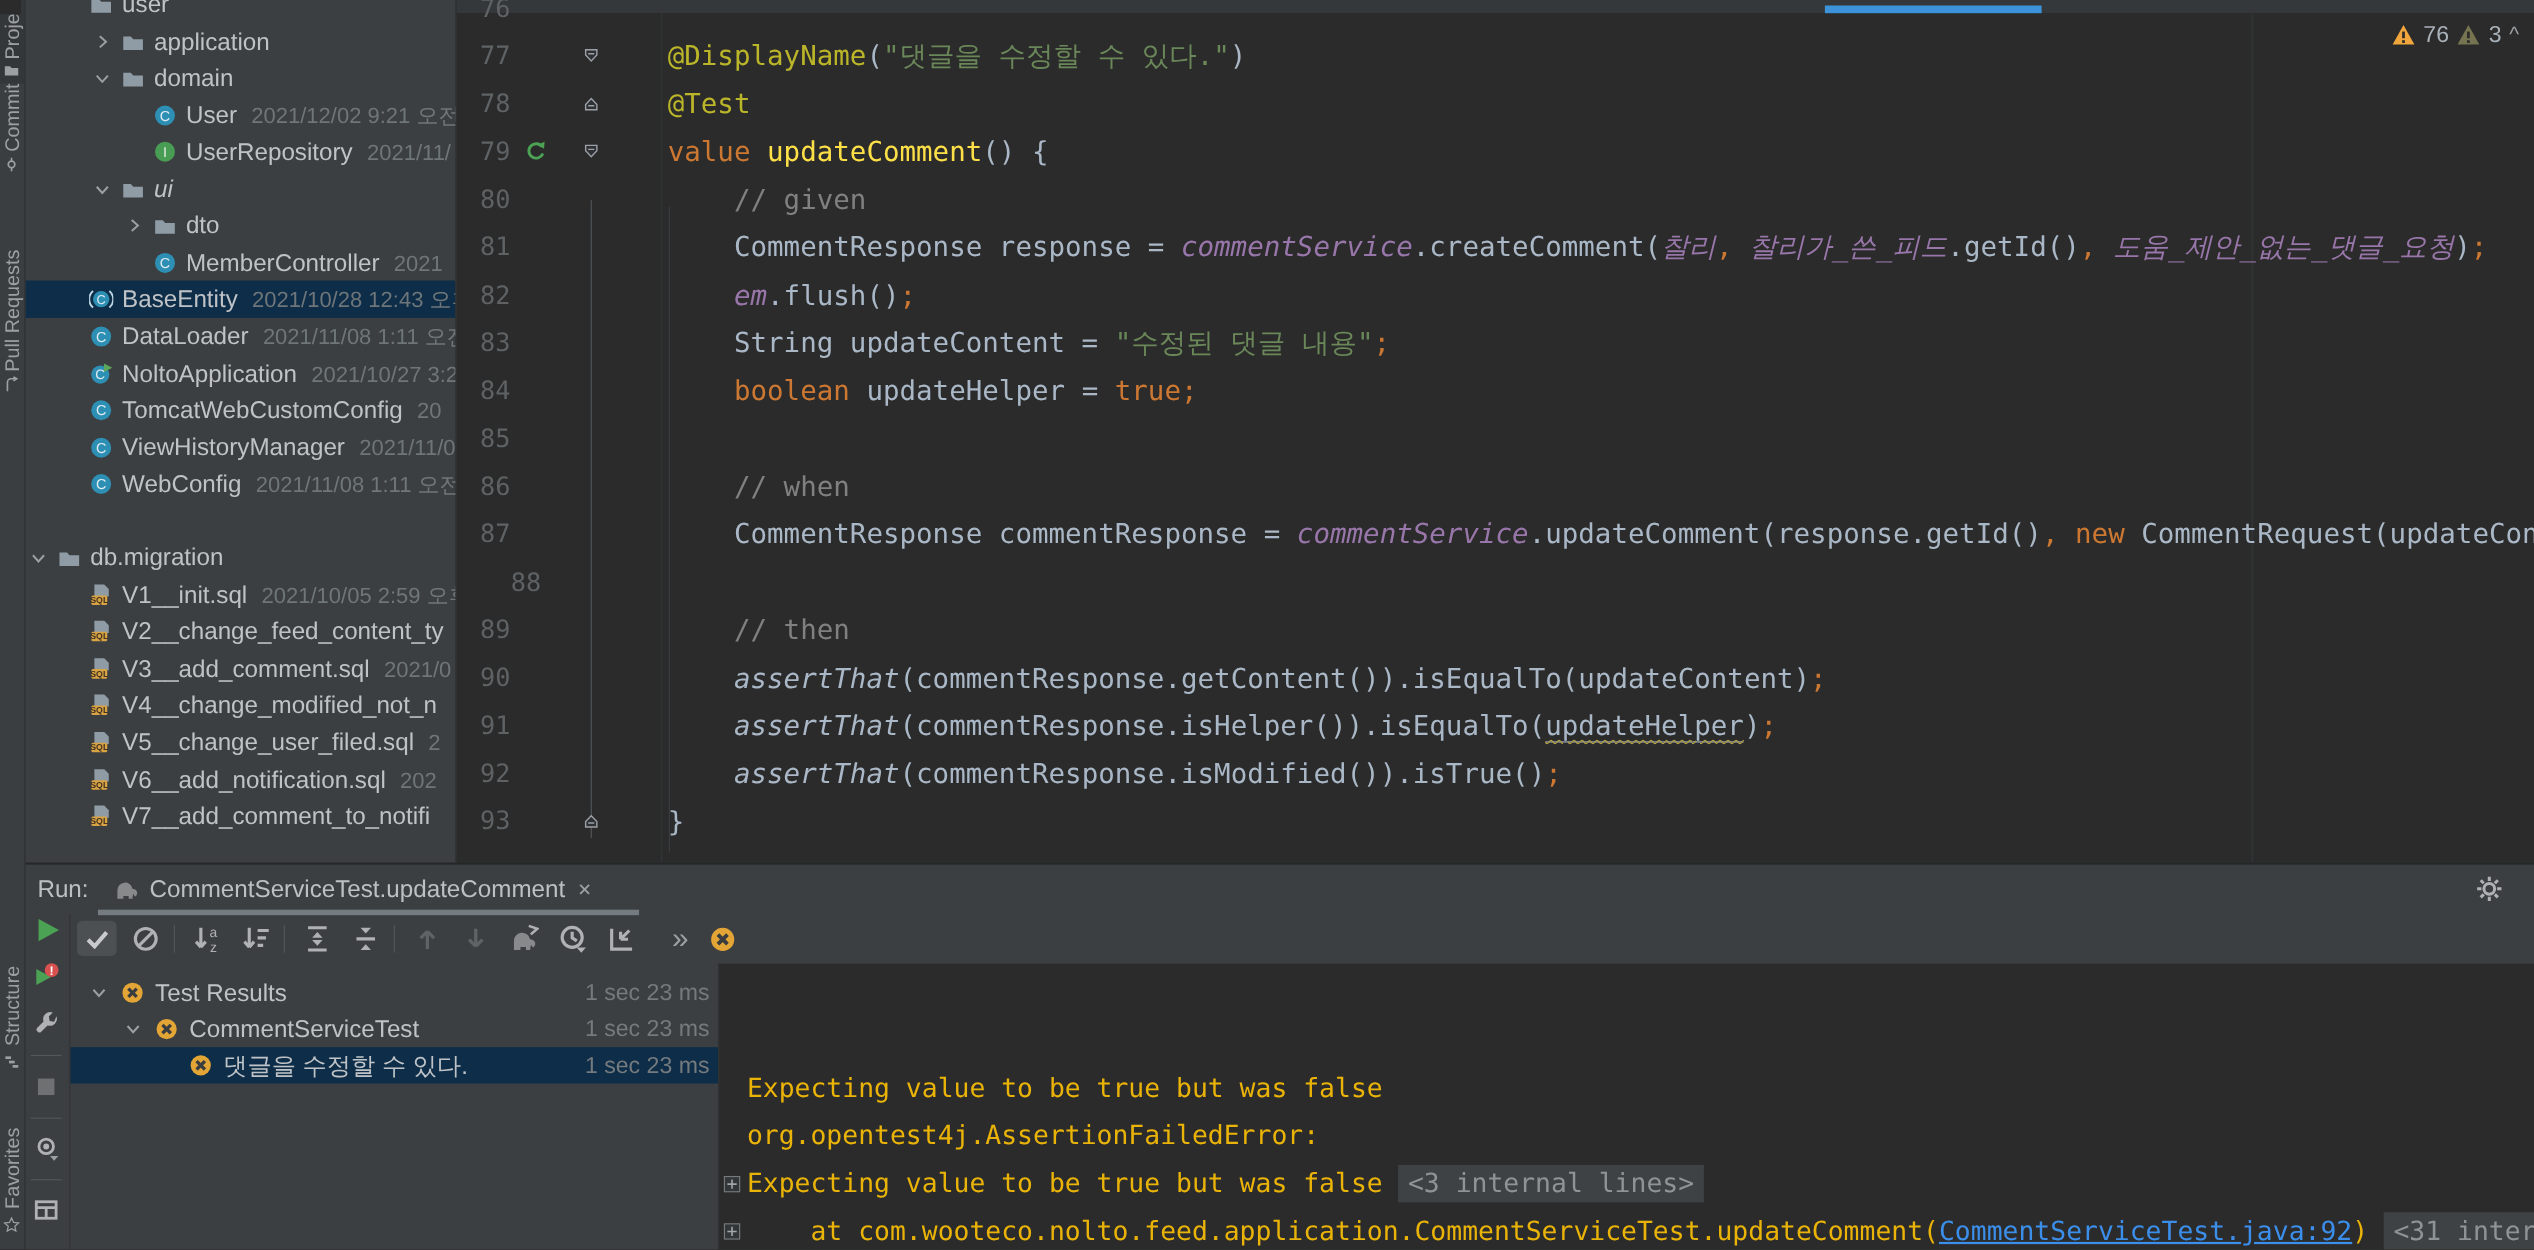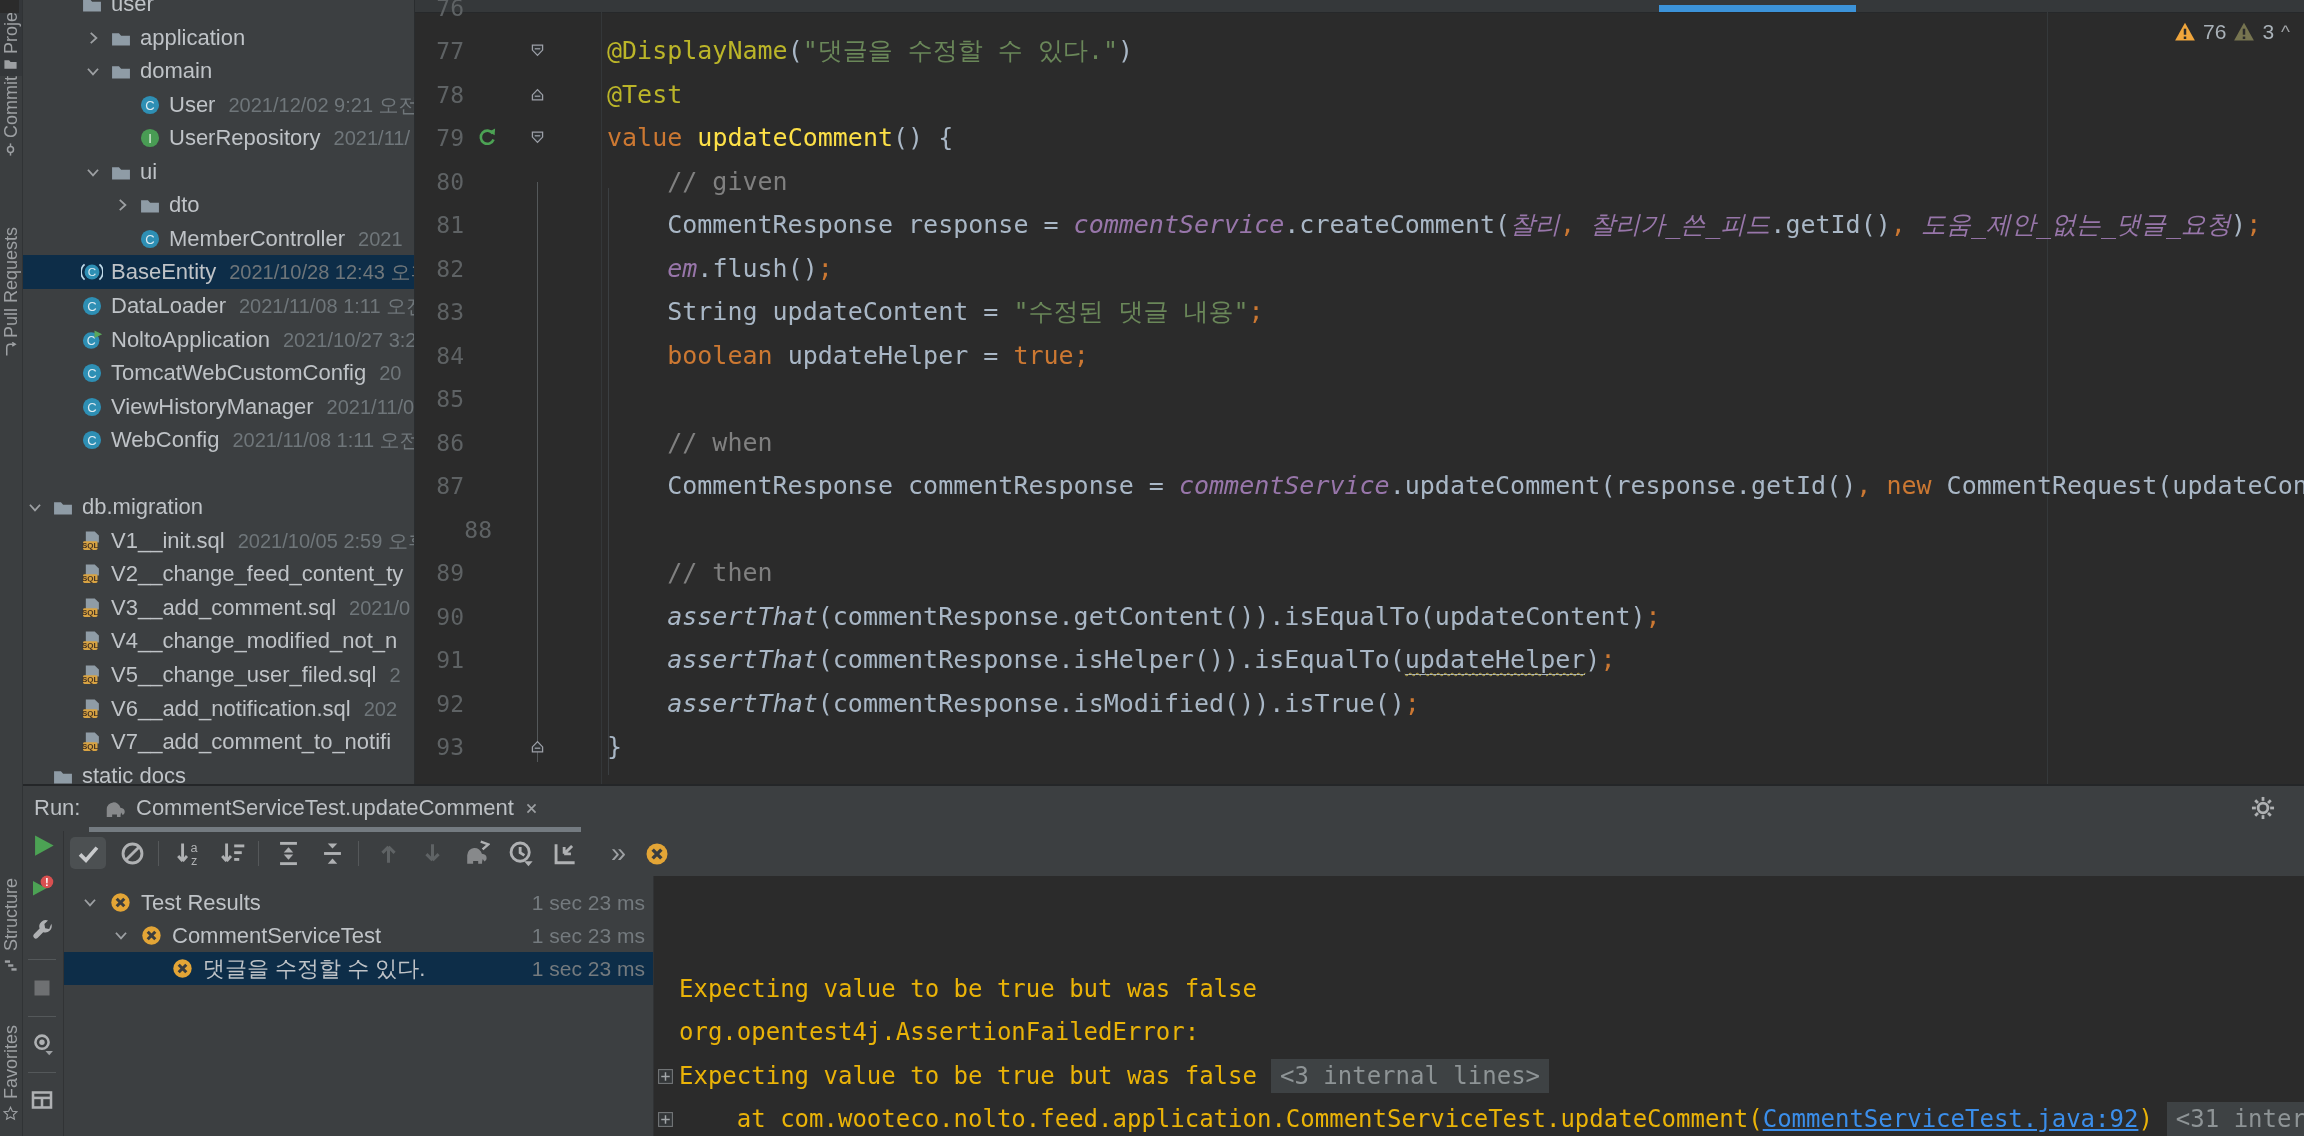--- a/index.html
+++ b/index.html
@@ -177,21 +177,21 @@
       <span class="chev" style="left: 61px;">
         <svg viewBox="0 0 16 16" width="18" height="18" style="display:block">
           <polyline points="3.5,6 8,11 12.5,6" stroke="#9DA0A3" stroke-width="1.6" fill="none"></polyline>
         </svg>
       </span>
       <span class="ticon" style="left: 87px;">
         <svg viewBox="0 0 16 16" width="22" height="22" style="display:block">
           <path d="M1.5,13.5 v-9 h5 l1.6,1.8 h6.4 v7.2 z" fill="#8F9CA6"></path>
         </svg>
       </span>
-      <span class="tname" style="left: 117px;">ui</span>
+      <span class="tname" style="left: 117px; font-style: italic;">ui</span>
     </div>
     <div class="trow" style="top: 188.3px;">
       <span class="chev" style="left: 90px;">
         <svg viewBox="0 0 16 16" width="18" height="18" style="display:block">
           <polyline points="6,3.5 11,8 6,12.5" stroke="#9DA0A3" stroke-width="1.6" fill="none"></polyline>
         </svg>
       </span>
       <span class="ticon" style="left: 116px;">
         <svg viewBox="0 0 16 16" width="22" height="22" style="display:block">
           <path d="M1.5,13.5 v-9 h5 l1.6,1.8 h6.4 v7.2 z" fill="#8F9CA6"></path>
@@ -340,28 +340,20 @@
     </div>
     <div class="trow" style="top: 725.1px;">
       <span class="ticon" style="left: 58px;">
         <svg viewBox="0 0 16 16" width="22" height="22" style="display:block">
           <path d="M3.5,1 h6.5 l3,3 v5 h-9.5 z" fill="#8F9CA6"></path>
           <rect x="1.5" y="8.2" width="10.5" height="6.3" rx="1" fill="#D8A343"></rect>
           <text x="6.7" y="13.2" font-size="5.8" fill="#453423" font-weight="bold" text-anchor="middle" font-family="Liberation Sans,sans-serif">SQL</text>
         </svg>
       </span>
       <span class="tname" style="left: 88px;">V7__add_comment_to_notifi</span>
-    </div>
-    <div class="trow" style="top: 758.65px;">
-      <span class="ticon" style="left: 29px;">
-        <svg viewBox="0 0 16 16" width="22" height="22" style="display:block">
-          <path d="M1.5,13.5 v-9 h5 l1.6,1.8 h6.4 v7.2 z" fill="#8F9CA6"></path>
-        </svg>
-      </span>
-      <span class="tname" style="left: 59px;">static docs</span>
     </div>
   </div>
 
 <div id="editor" class="abs">
   <div id="editor-topbar" class="abs"></div>
   <div id="tab-indicator" class="abs" style="left:1244px;width:197px;"></div>
   <div id="gutter-sep" class="abs"></div>
   <div id="indent-guide" class="abs" style="top:188px;height:587px;"></div>
   <div id="margin-guide" class="abs"></div>
   <div id="fold-line" class="abs" style="top:182px;height:580px;"></div>

